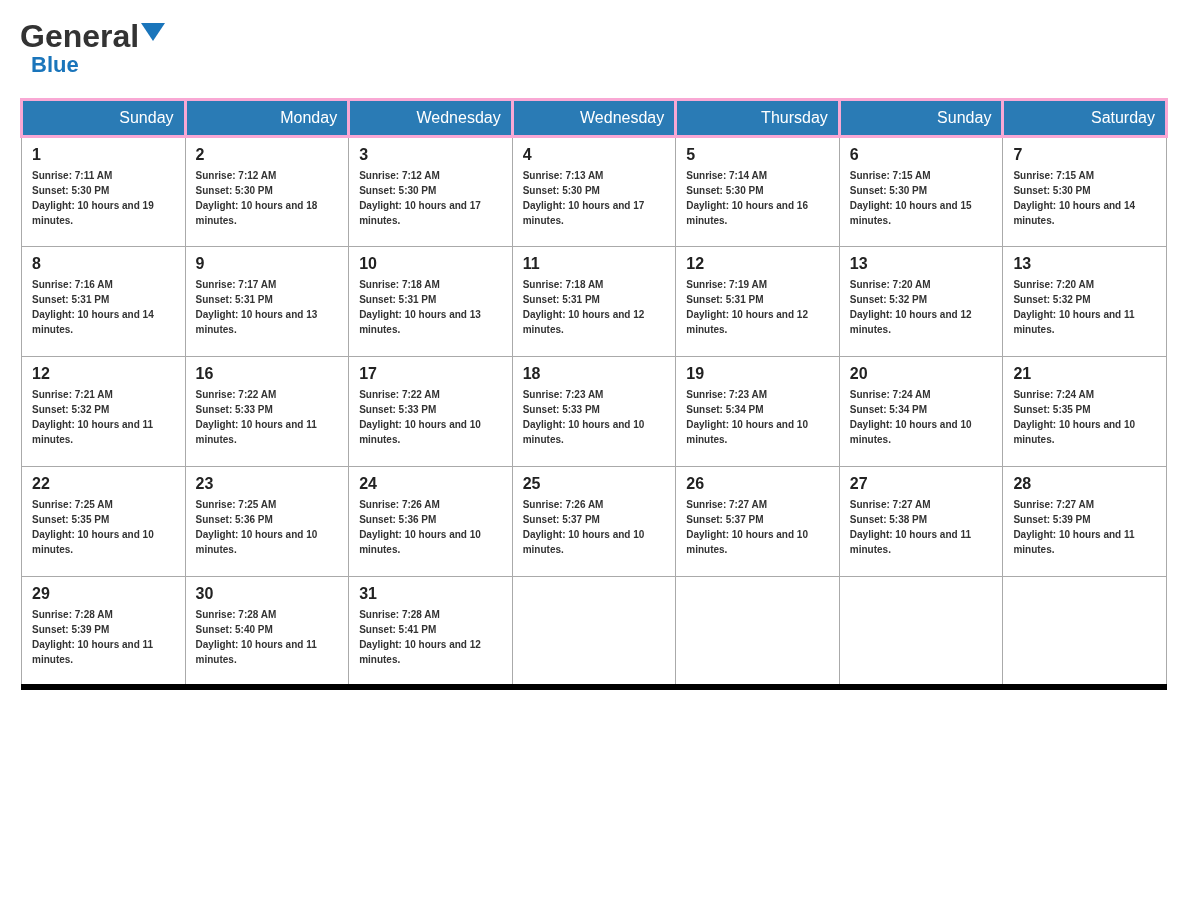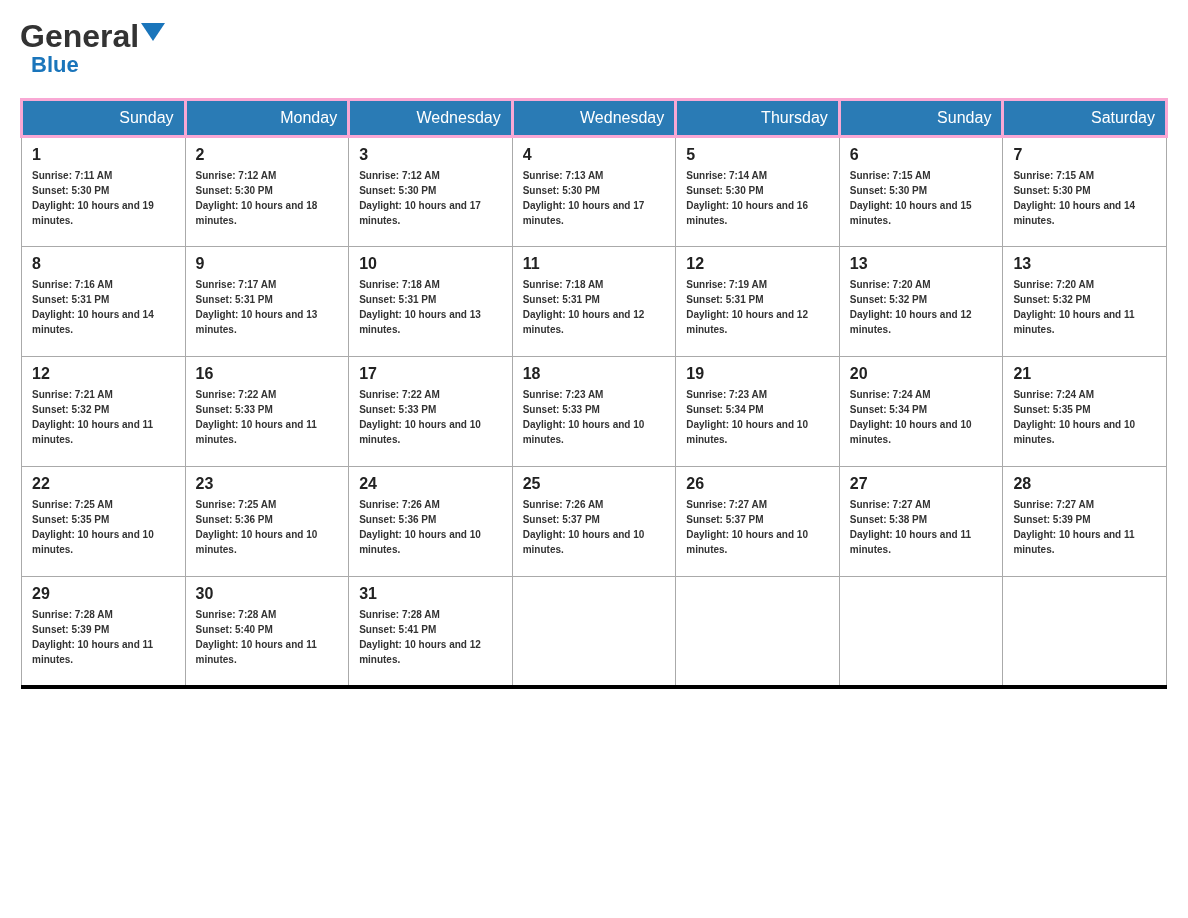--- a/index.html
+++ b/index.html
@@ -87,21 +87,21 @@
       color: #222;
       margin-bottom: 4px;
     }
     .day-info {
       font-size: 10px;
       line-height: 1.5;
       color: #333;
       font-weight: bold;
     }
     tr:last-child td {
-      border-bottom: 4px solid #000000;
+      border-bottom: 6px solid #000000;
     }
     .empty-cell {
       background: #fff;
     }
   </style>
 </head>
 <body>
 
 <div class="header">
   <div class="logo">

